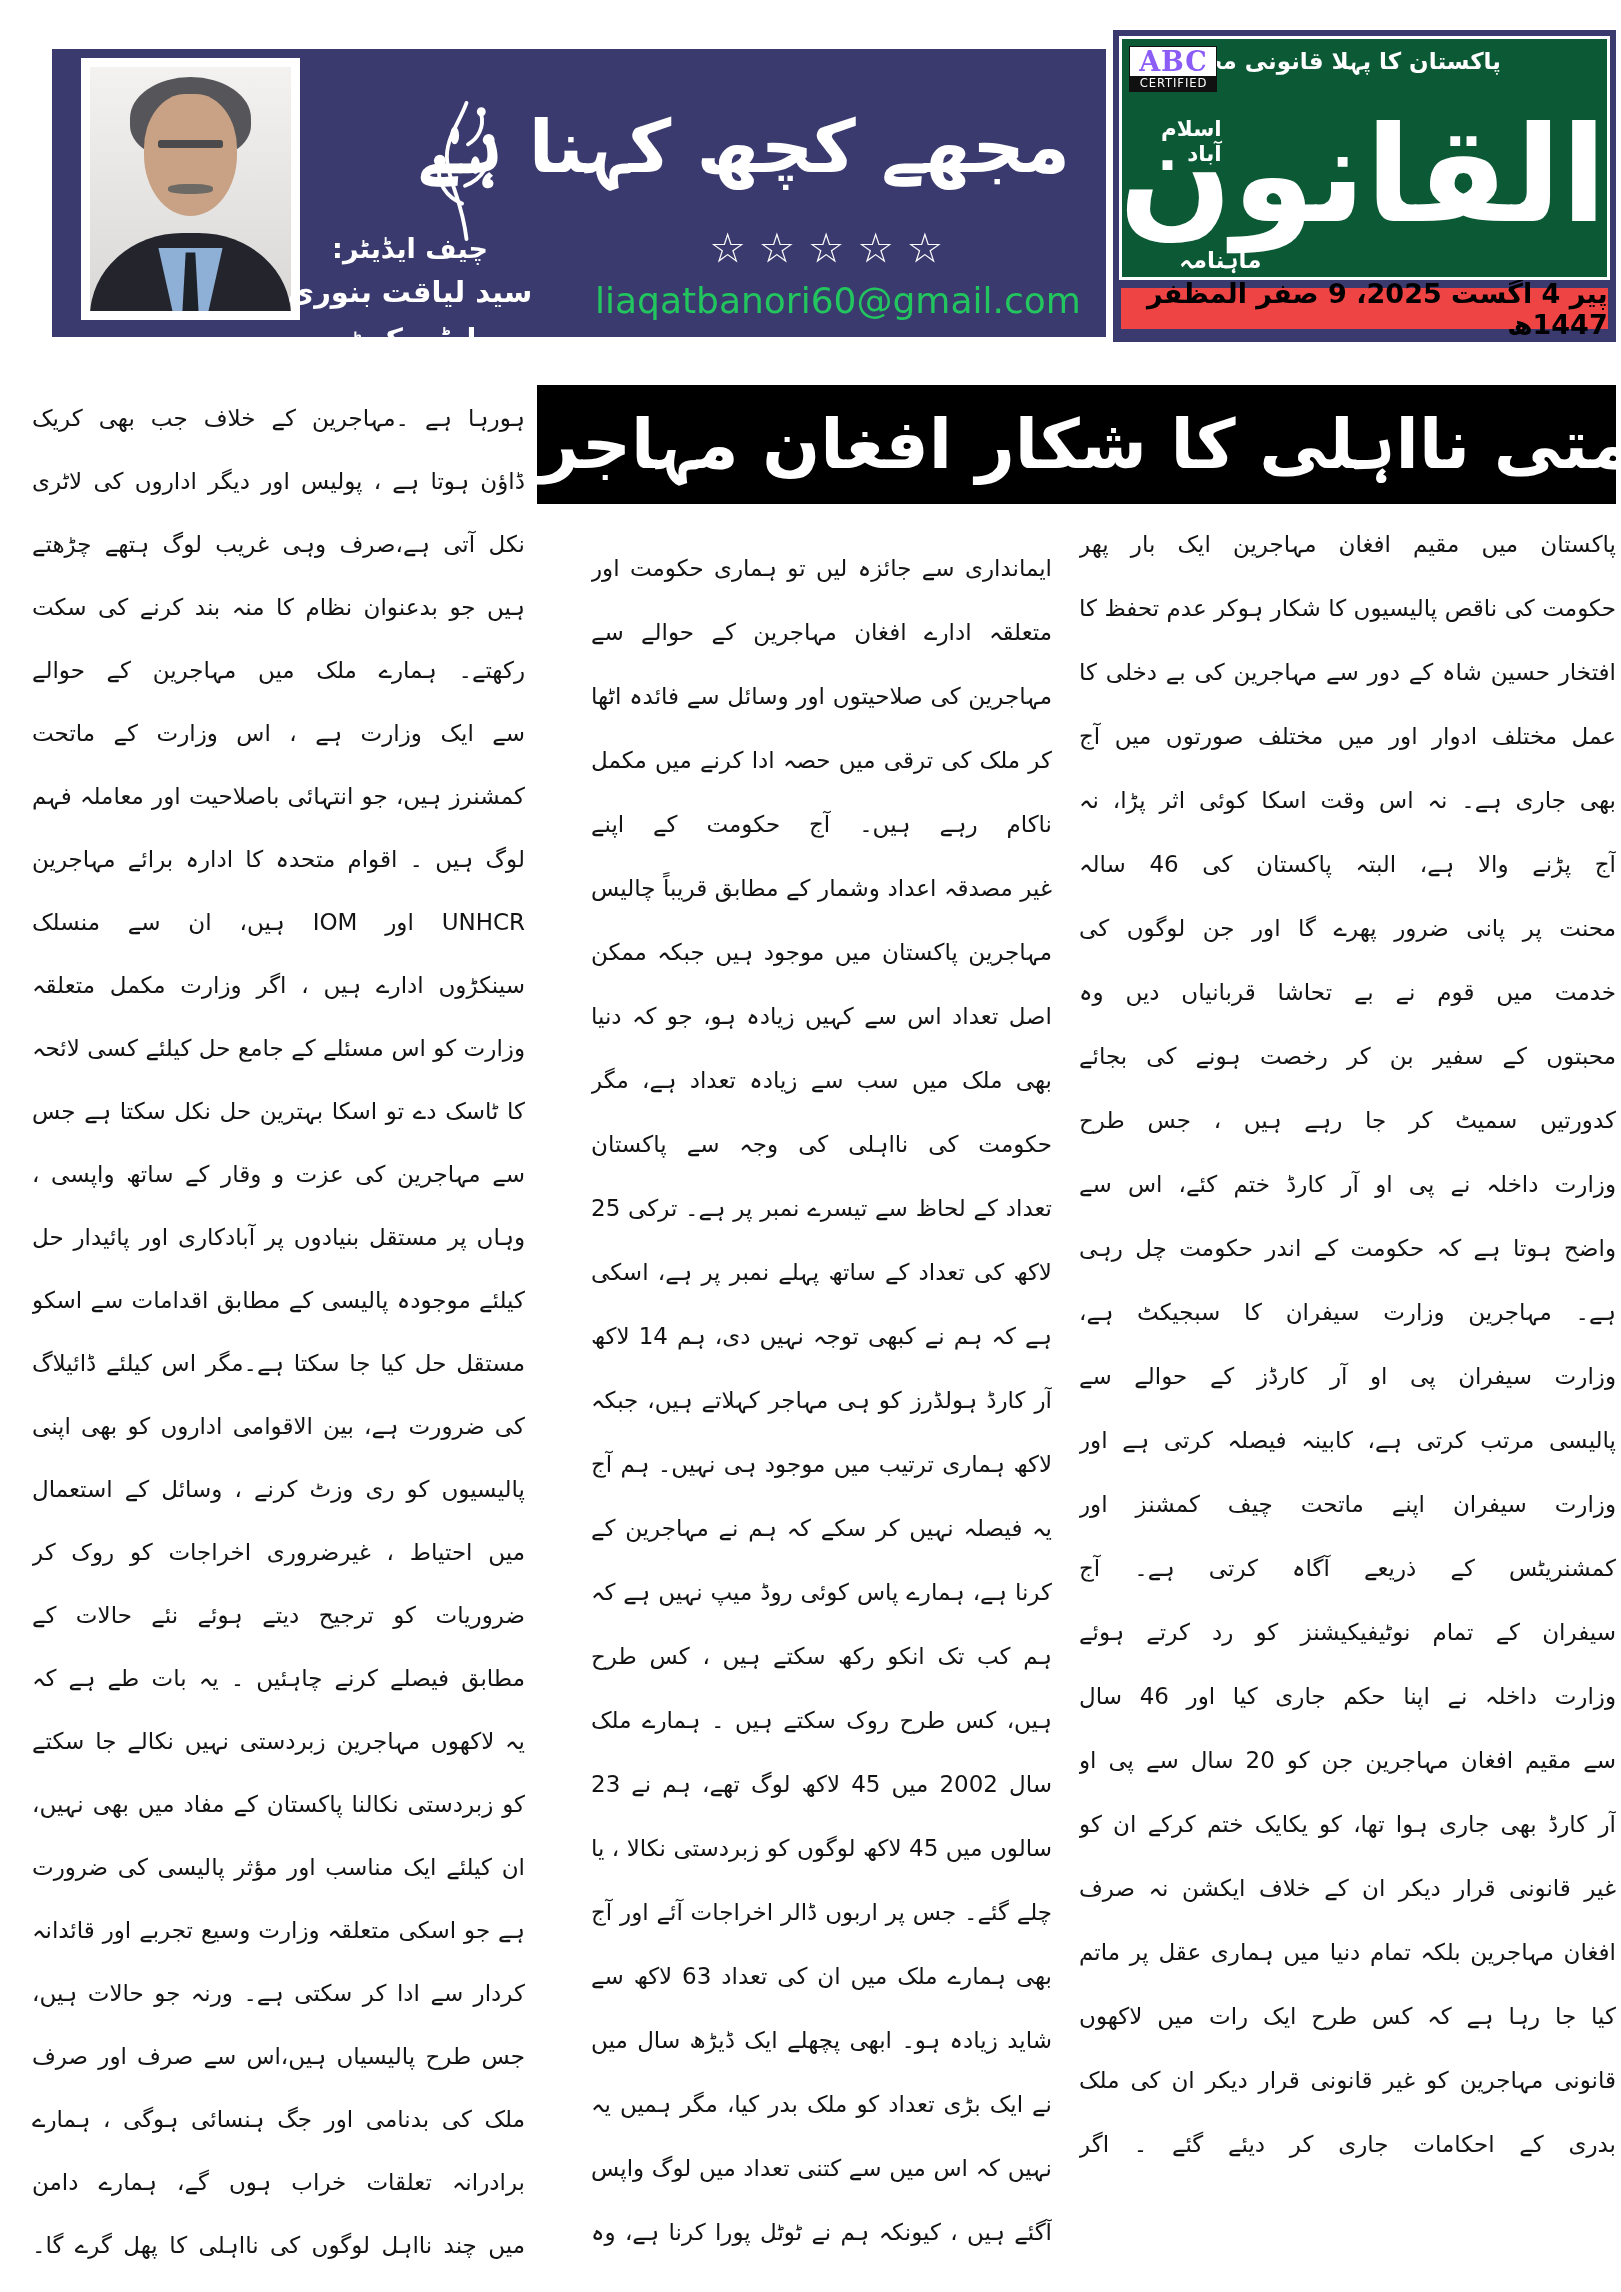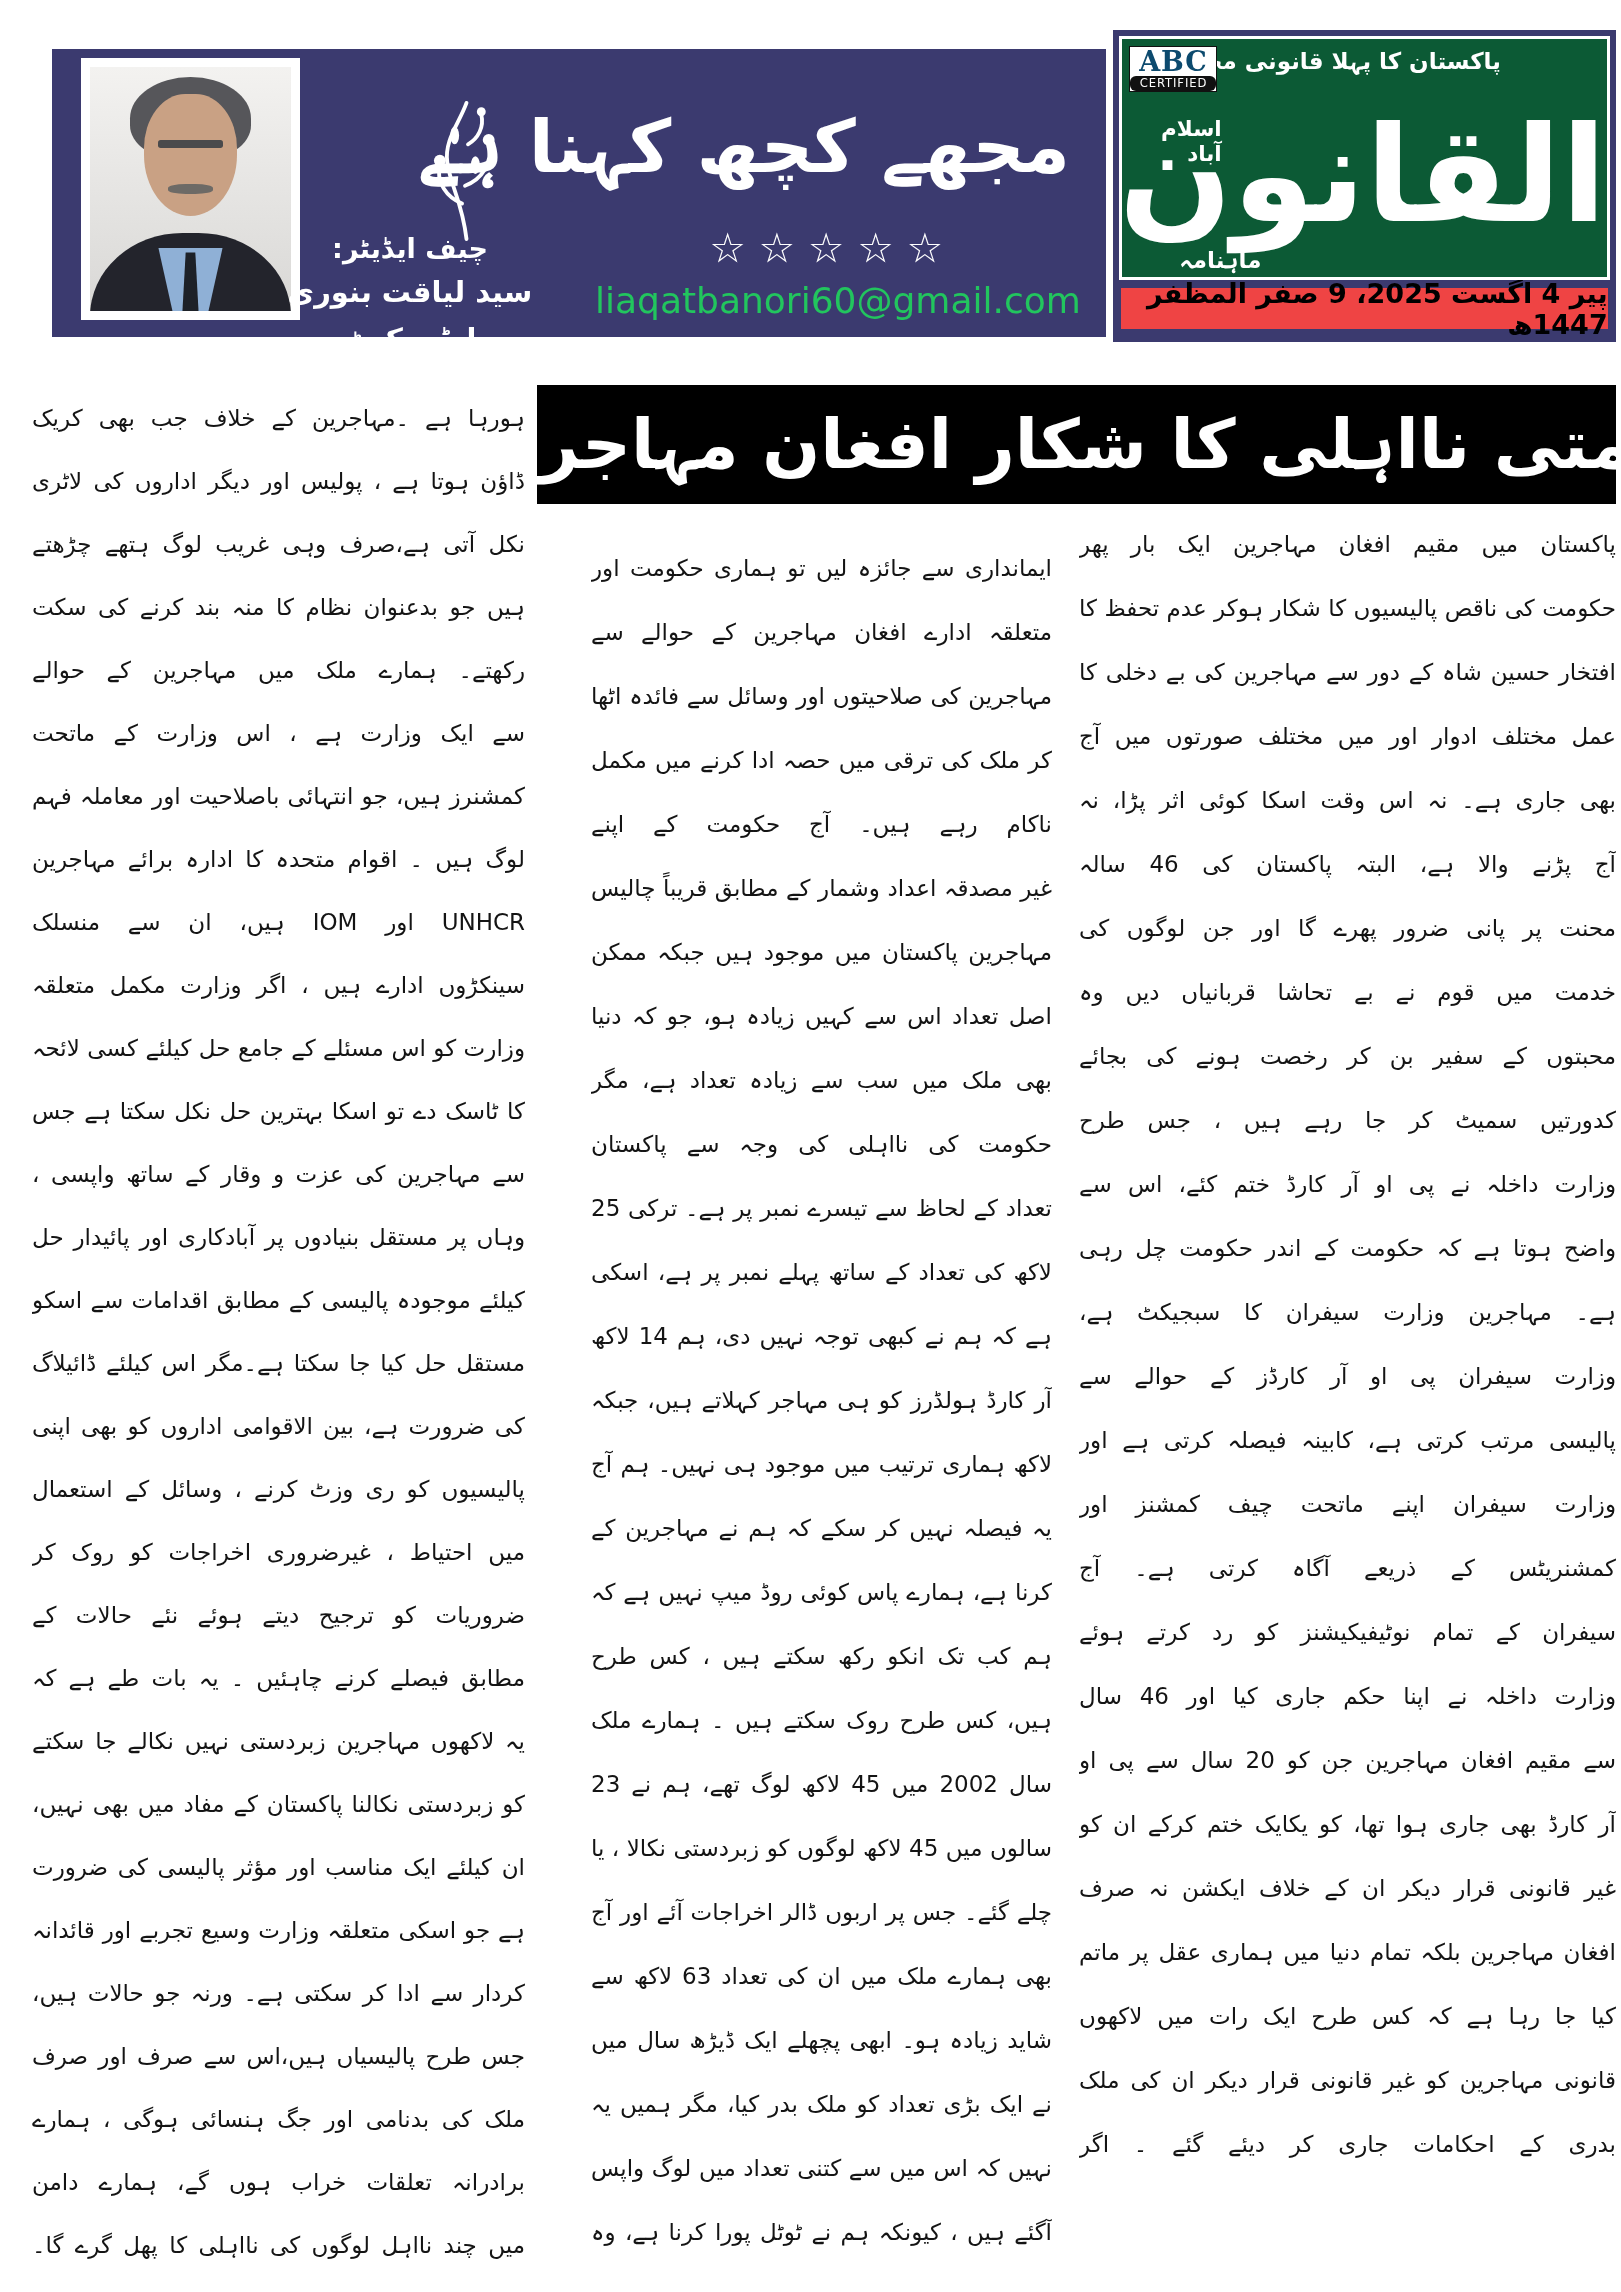--- a/index.html
+++ b/index.html
@@ -26,22 +26,22 @@
   .say-block{position:absolute;left:543px;top:21.5px;width:475px;text-align:center;color:#ffffff;}
   .say-title{font-size:73px;font-weight:bold;line-height:152px;direction:rtl;white-space:nowrap;}
   .stars{font-size:41px;letter-spacing:12.5px;line-height:50px;}
   .email{font-size:36px;line-height:56px;color:#22c55e;text-decoration:none;display:block;}
 
   
   .green-wrap{position:absolute;left:1113px;top:29.6px;width:503px;height:312px;background:#3b3a6f;padding:6.3px;box-sizing:border-box;}
   .green-box{position:relative;background:#0c5a35;border:3.6px solid #ffffff;height:244px;box-sizing:border-box;color:#ffffff;direction:rtl;}
   .tagline{position:absolute;top:9px;right:99px;left:54px;text-align:center;font-size:23px;font-weight:bold;}
   .abc-badge{position:absolute;left:7.2px;top:7.2px;width:86px;background:#ffffff;border:1.8px solid #111111;text-align:center;direction:ltr;}
-  .abc-top{font-family:"DejaVu Serif",serif;font-weight:bold;font-size:27px;line-height:29px;color:#0c4a6e;letter-spacing:0.9px;}
-  .abc-bottom{background:#111111;color:#ffffff;font-size:11.6px;line-height:15px;letter-spacing:0.9px;border-radius:6px;}
+  .abc-top{font-family:"DejaVu Serif",serif;font-weight:bold;font-size:27px;line-height:29px;color:#8b5cf6;letter-spacing:0.9px;}
+  .abc-bottom{background:#111111;color:#ffffff;font-size:11.6px;line-height:15px;letter-spacing:0.9px;}
   .masthead-city{position:absolute;right:385px;top:77px;font-size:21.5px;font-weight:bold;}
   .brand{position:absolute;left:0;right:0;top:47px;text-align:center;font-size:133px;font-weight:bold;line-height:179px;}
   .monthly{position:absolute;left:57px;bottom:3.6px;font-size:23px;font-weight:bold;}
   .date-strip{margin-top:6.3px;height:45px;background:#ef4444;border:2.7px solid #3b3a6f;box-sizing:border-box;
     display:flex;align-items:center;justify-content:center;font-size:27px;font-weight:bold;color:#000;direction:rtl;}
 
   
   .banner{position:absolute;left:537px;top:385px;width:1079px;height:119px;background:#000000;
     display:flex;align-items:center;justify-content:center;}
   .banner .headline{color:#ffffff;font-size:68px;font-weight:bold;direction:rtl;white-space:nowrap;}

